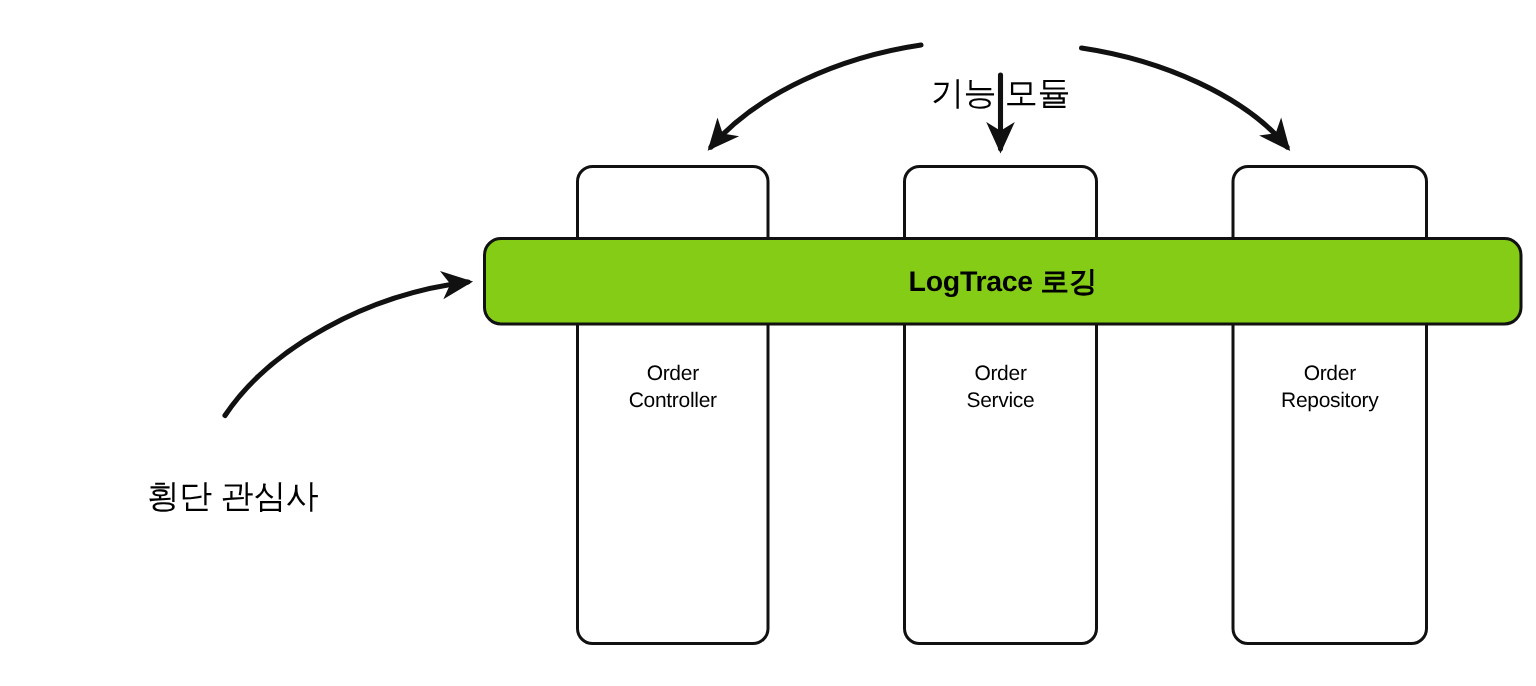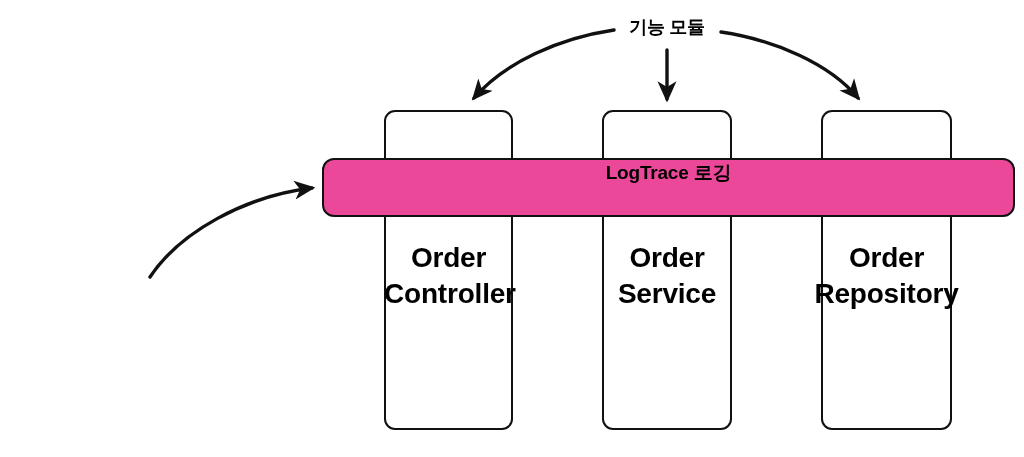--- a/index.html
+++ b/index.html
@@ -22,54 +22,55 @@
     position: absolute;
     box-sizing: border-box;
     background: #ffffff;
     border: 2.6px solid #111111;
     border-radius: 11px;
     z-index: 1;
   }
   .module-label {
     position: absolute;
     text-align: center;
-    font-size: 28px;
-    font-weight: bold;
+    font-size: 14px;
+    font-weight: normal;
     line-height: 1.28;
     letter-spacing: -0.2px;
     white-space: pre-line;
     z-index: 3;
     color: #000000;
   }
   .aspect-bar {
     position: absolute;
     box-sizing: border-box;
-    background: #ec4899;
+    background: #84cc16;
     border: 2.6px solid #111111;
     border-radius: 12px;
     display: flex;
-    align-items: flex-start;
+    align-items: center;
     justify-content: center;
     z-index: 2;
   }
   .aspect-bar-label {
     font-size: 19px;
     font-weight: bold;
     letter-spacing: -0.2px;
     color: #000000;
   }
   .annotation {
     position: absolute;
     text-align: center;
-    font-size: 18px;
-    font-weight: bold;
+    font-size: 22px;
+    font-weight: normal;
     line-height: 1.45;
     letter-spacing: -0.3px;
     color: #000000;
     z-index: 4;
+    margin-top: 32px;
   }
   .annotation .line-2 {
     display: block;
   }
   svg.arrows {
     position: absolute;
     left: 0;
     top: 0;
     width: 1024px;
     height: 457px;
@@ -93,20 +94,21 @@
   <div class="module-label" style="left:384px; top:240px; width:129px;">Order
 Controller</div>
   <div class="module-label" style="left:602px; top:240px; width:130px;">Order
 Service</div>
   <div class="module-label" style="left:813px; top:240px; width:147px;">Order
 Repository</div>
 
   <div class="annotation" style="left:607px; top:14px; width:120px;">기능 모듈</div>
 
   <div class="annotation" style="left:10px; top:283px; width:290px;">
+    <span>횡단 관심사</span>
   </div>
 
   <svg class="arrows" viewBox="0 0 1024 457">
     <defs>
       <marker id="head" markerWidth="7" markerHeight="7" refX="5.2" refY="3.1" orient="auto" markerUnits="strokeWidth">
         <path d="M0,0.3 L6.2,3.1 L0,5.9 L1.7,3.1 Z" fill="#111111"></path>
       </marker>
     </defs>
 
     <path d="M614,30 C560,38 505,62 474,98" fill="none" stroke="#111111" stroke-width="3.4" stroke-linecap="round" marker-end="url(#head)"></path>

